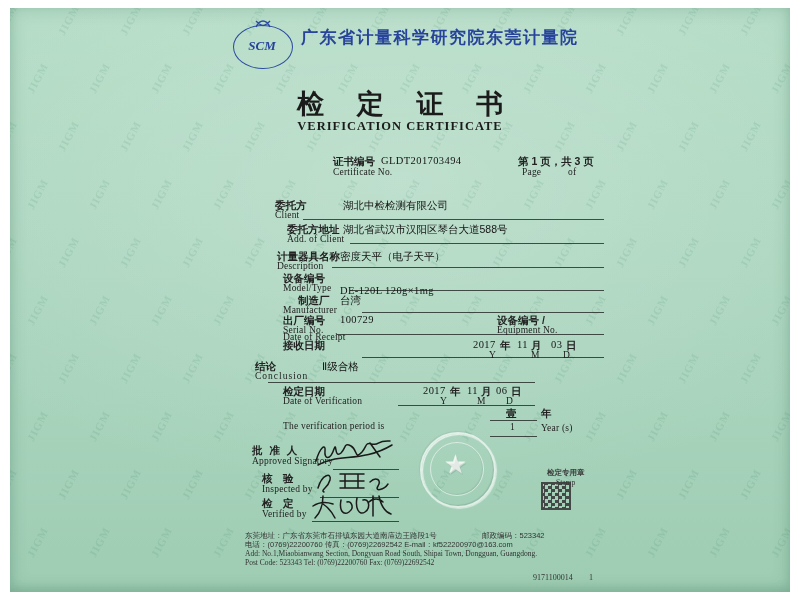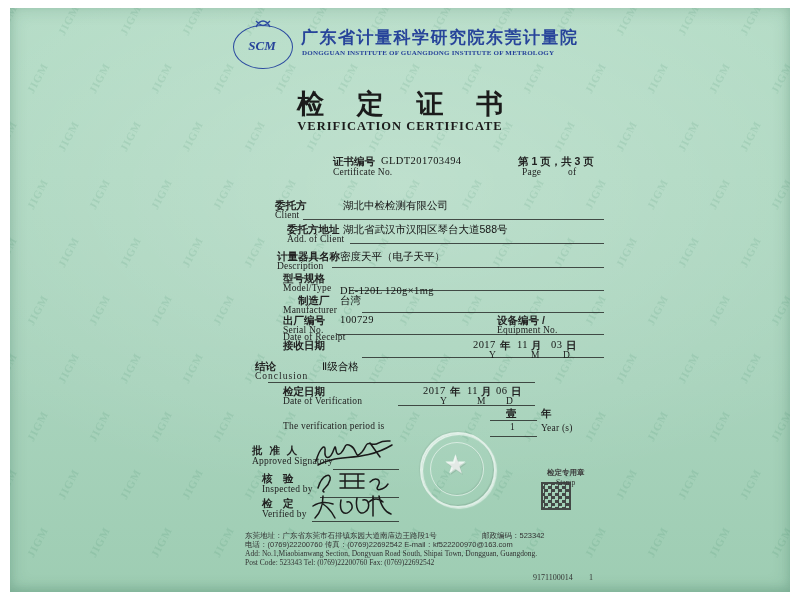--- a/index.html
+++ b/index.html
@@ -183,21 +183,20 @@
         <span style="left: 693px; top: 528px;">JIGM</span>
         <span style="left: 755px; top: 528px;">JIGM</span>
       </div>
 
     <div class="abs logo-ellipse" style="left:223px;top:17px;width:58px;height:42px;"></div>
     <svg class="abs flourish" style="left:243px;top:9px;" width="20" height="12" viewBox="0 0 20 12">
       <path d="M3 10 C7 2 13 2 17 10 M3 4 C9 10 11 10 17 4"></path>
       </svg>
     <div class="abs logo-text blue" style="left:223px;top:30px;width:58px;">SCM</div>
     <div class="abs org-cn blue" style="left:291px;top:18px;">广东省计量科学研究院东莞计量院</div>
-    <div class="abs org-en blue" style="left:292px;top:41px;">DONGGUAN INSTITUTE OF GUANGDONG INSTITUTE OF METROLOGY</div>
 
     <div class="abs title-cn" style="left:-10px;top:78px;">检 定 证 书</div>
     <div class="abs title-en" style="left:-10px;top:111px;">VERIFICATION CERTIFICATE</div>
 
     <span class="abs cn-label" style="left:323px;top:147px;">证书编号</span>
     <span class="abs en-label" style="left:323px;top:159px;">Certificate No.</span>
     <span class="abs val-en" style="left:371px;top:147px;">GLDT201703494</span>
     <span class="abs cn-label" style="left:508px;top:147px;">第 1 页，共 3 页</span>
     <span class="abs en-label" style="left:512px;top:159px;">Page</span>
     <span class="abs en-label" style="left:558px;top:159px;">of</span>
@@ -210,21 +209,21 @@
     <span class="abs cn-label" style="left:277px;top:215px;">委托方地址</span>
     <span class="abs en-label" style="left:277px;top:226px;">Add. of Client</span>
     <span class="abs val-cn" style="left:333px;top:215px;">湖北省武汉市汉阳区琴台大道588号</span>
     <div class="uline" style="left:340px;top:235px;width:254px;"></div>
 
     <span class="abs cn-label" style="left:267px;top:242px;">计量器具名称</span>
     <span class="abs en-label" style="left:267px;top:253px;">Description</span>
     <span class="abs val-cn" style="left:330px;top:242px;">密度天平（电子天平）</span>
     <div class="uline" style="left:322px;top:259px;width:272px;"></div>
 
-    <span class="abs cn-label" style="left:273px;top:264px;">型号规格</span>
+    <span class="abs cn-label" style="left:273px;top:264px;">设备编号</span>
     <span class="abs en-label" style="left:273px;top:275px;">Model/Type</span>
     <span class="abs val-en" style="left:330px;top:264px;margin-top:13px;">DE-120L 120g×1mg</span>
     <div class="uline" style="left:340px;top:282px;width:254px;"></div>
 
     <span class="abs cn-label" style="left:260px;top:286px;margin-left:28px;">制造厂</span>
     <span class="abs en-label" style="left:273px;top:297px;">Manufacturer</span>
     <span class="abs val-cn" style="left:330px;top:286px;">台湾</span>
     <div class="uline" style="left:352px;top:304px;width:242px;"></div>
 
     <span class="abs cn-label" style="left:273px;top:306px;">出厂编号</span>

